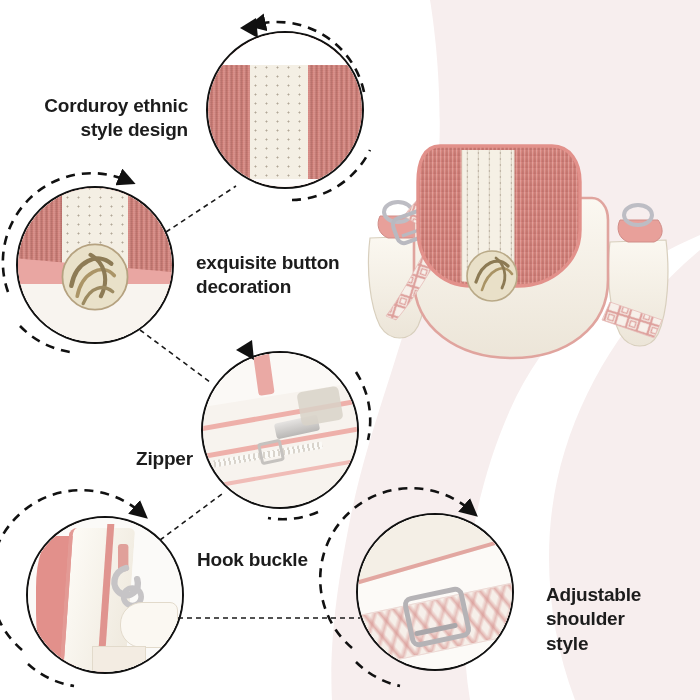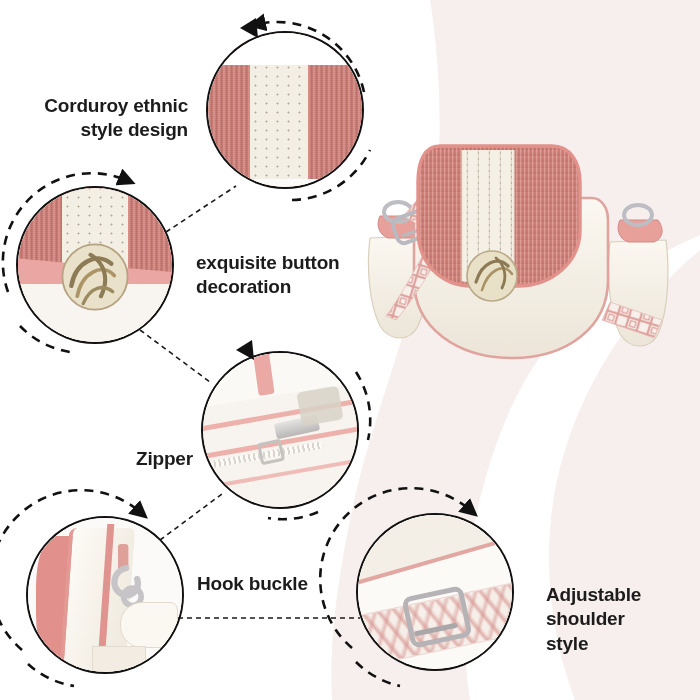--- a/index.html
+++ b/index.html
@@ -335,18 +335,18 @@
   </svg>
 
   <div class="label right" style="left:28px; top:94px; width:160px;">Corduroy ethnic
 style design</div>
 
   <div class="label left" style="left:196px; top:251px; width:180px;">exquisite button
 decoration</div>
 
   <div class="label left" style="left:136px; top:416px; width:120px;margin-top:31px;">Zipper</div>
 
-  <div class="label left" style="left:197px; top:572px; width:150px;">Hook buckle</div>
+  <div class="label left" style="left:197px; top:548px; width:150px;">Hook buckle</div>
 
   <div class="label left" style="left:546px; top:583px; width:150px;">Adjustable shoulder
 style</div>
 
 </div>
 
 </body></html>

